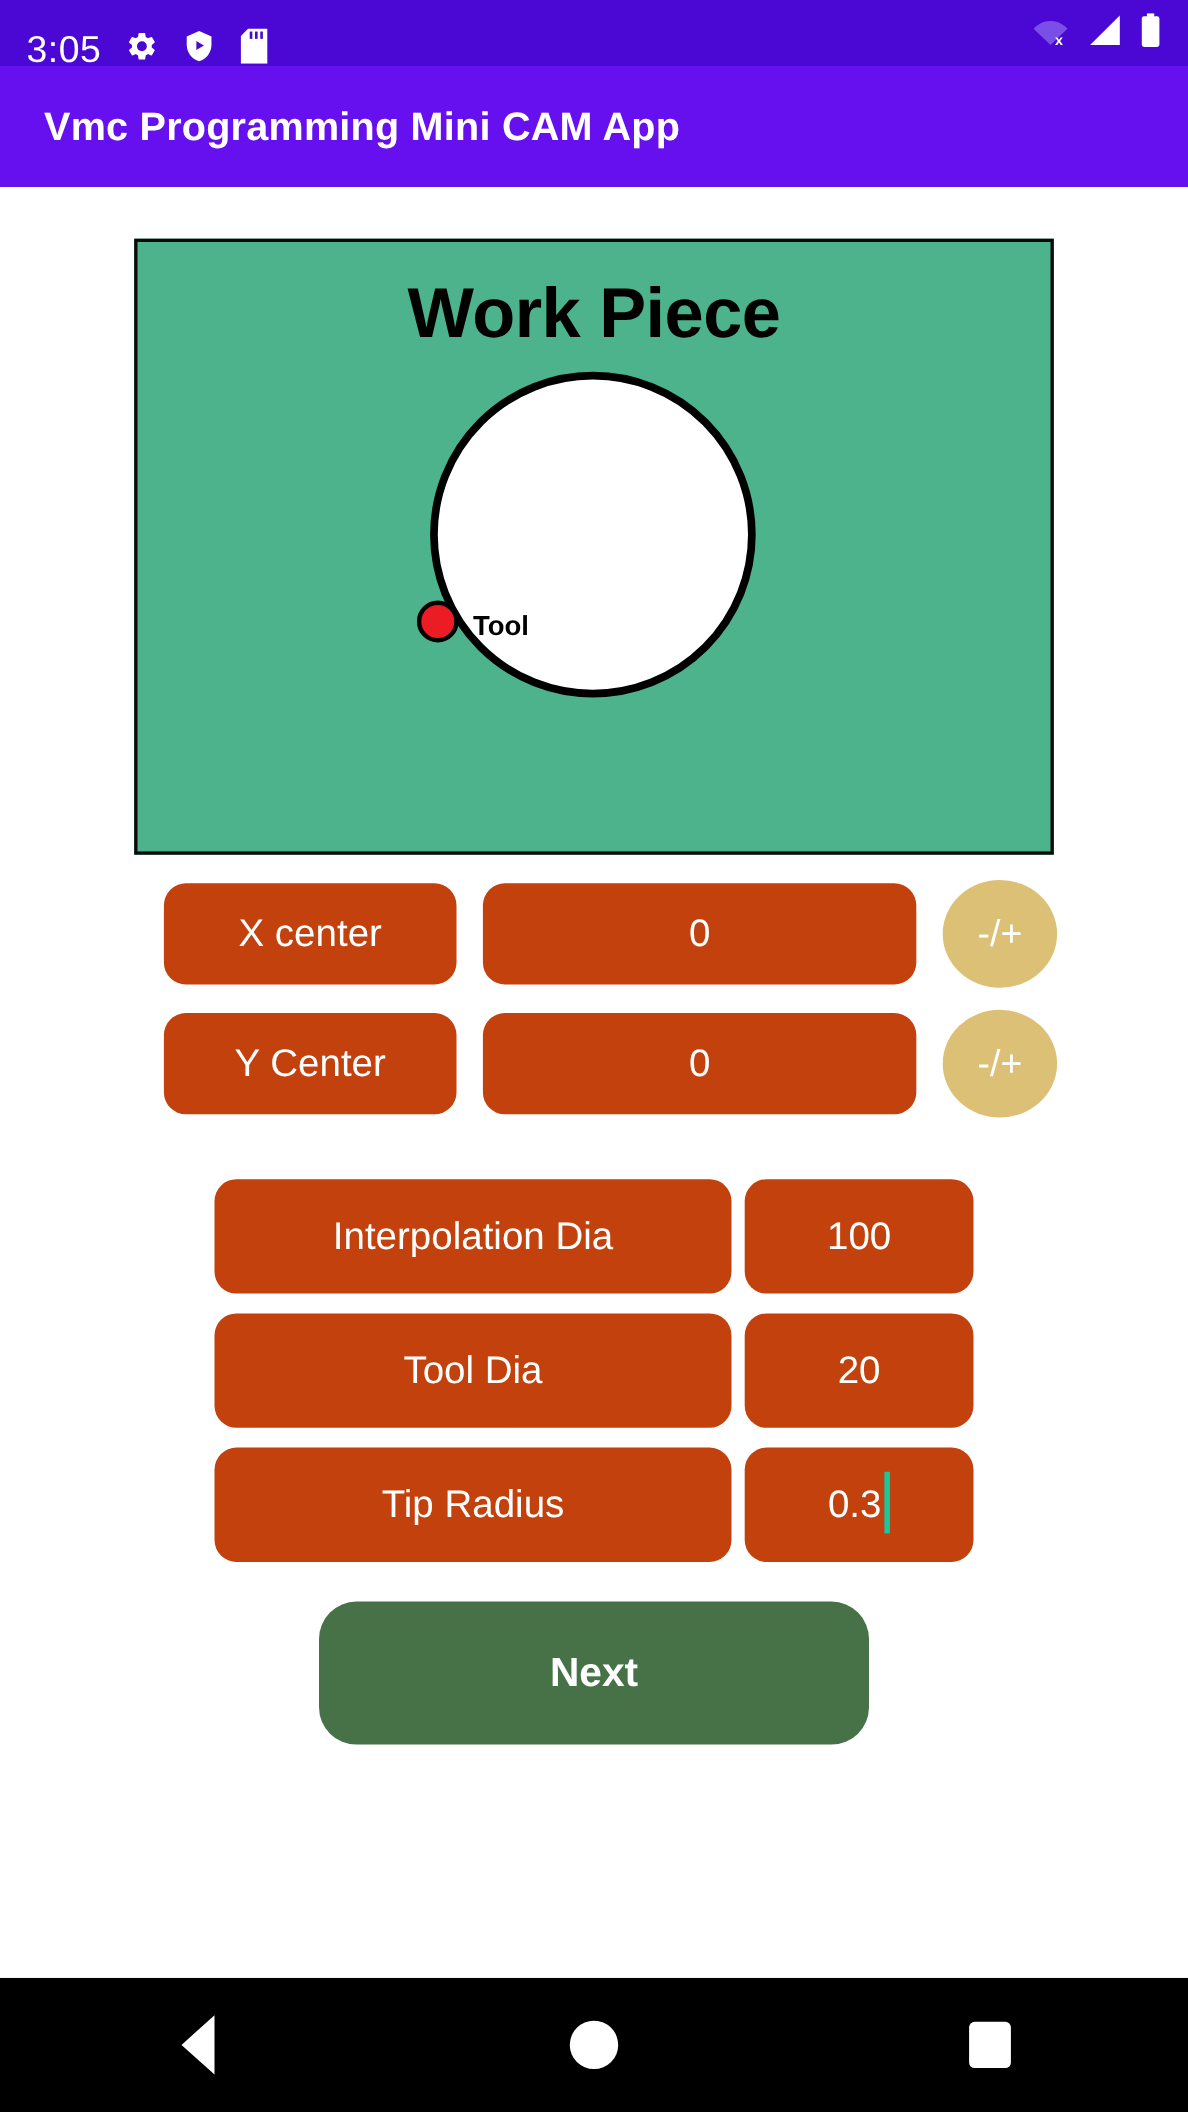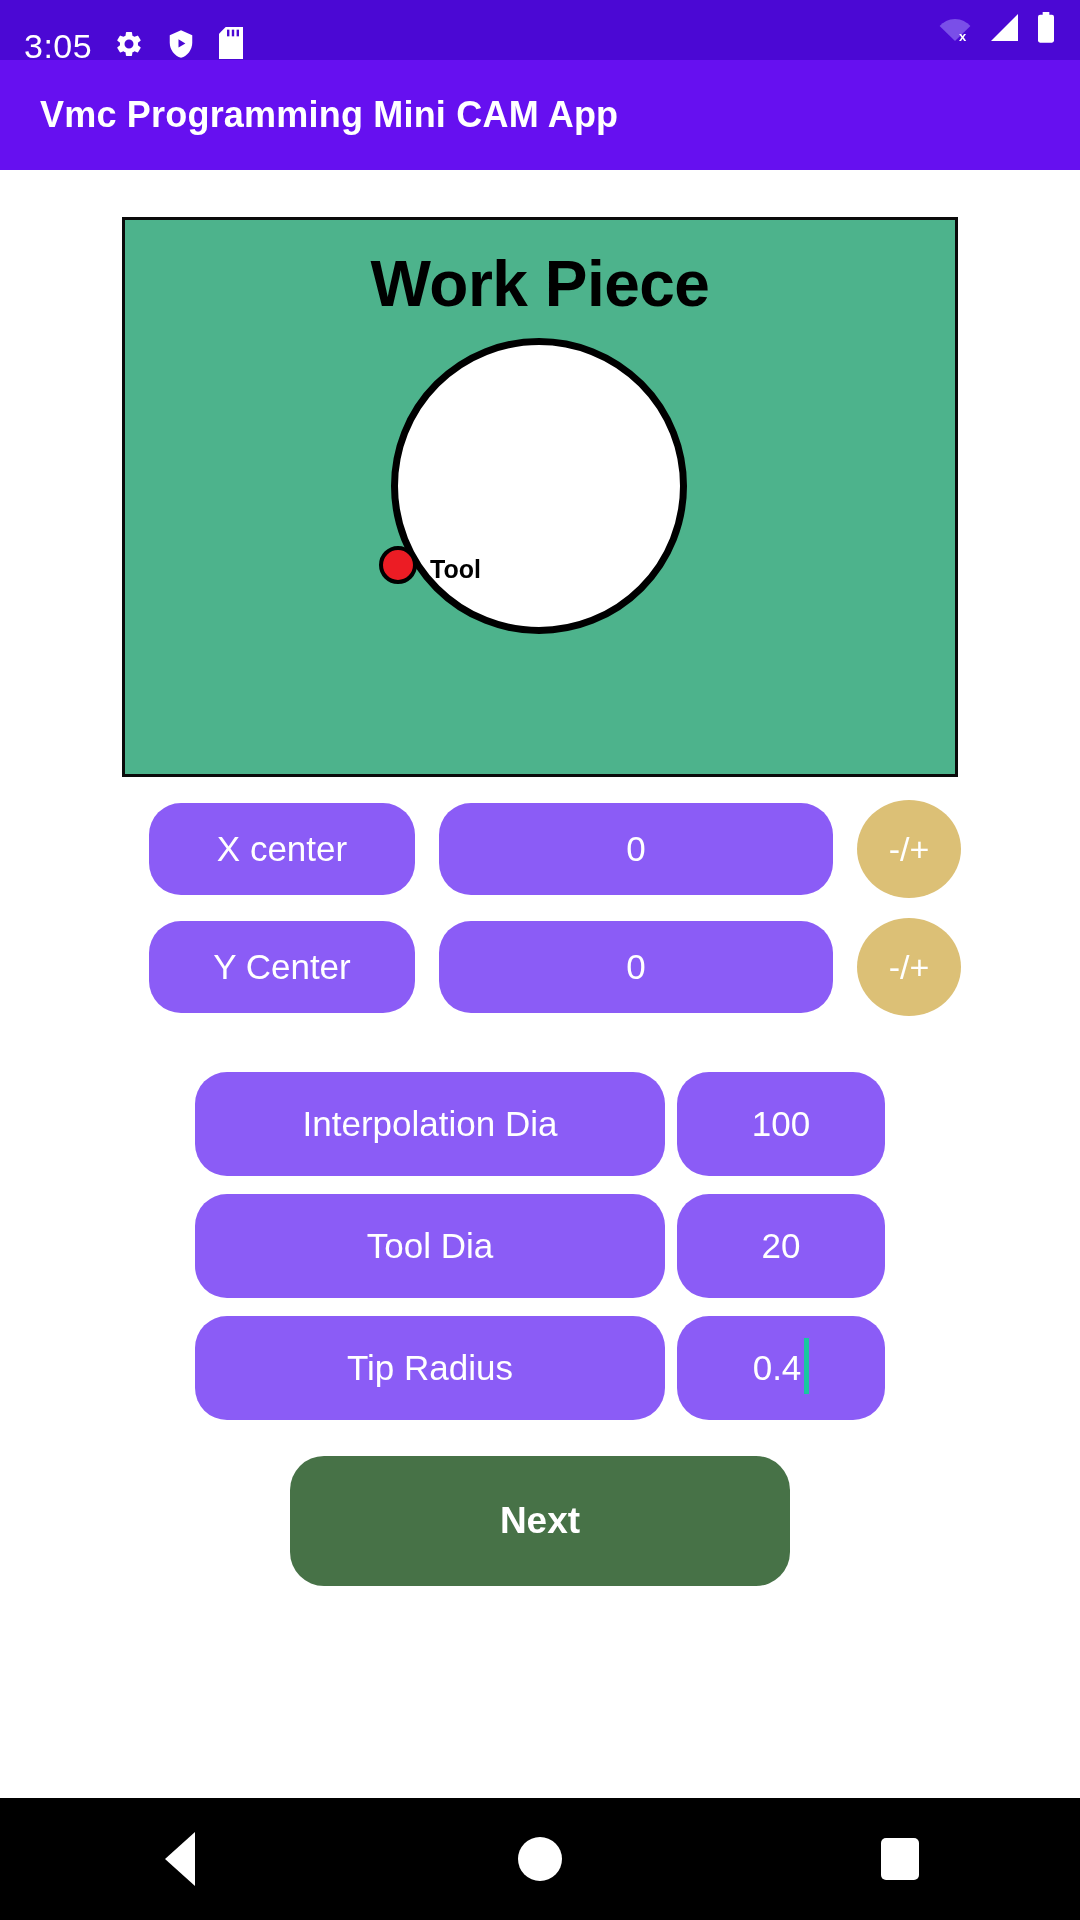--- a/index.html
+++ b/index.html
@@ -17,21 +17,21 @@
   }
 
   
   .status-bar {
     height: 60px; flex: 0 0 60px;
     background: #4B08D4;
     display: flex; align-items: center;
     padding: 0 24px;
     position: relative;
   }
-  .status-left { display: flex; align-items: flex-end; gap: 22px; margin-top: 29px; }
+  .status-left { display: flex; align-items: center; gap: 22px; margin-top: 29px; }
   .status-clock {
     color: #ffffff;
     font-size: 34px;
     letter-spacing: 0.5px;
     line-height: 1;
   }
   .status-right {
     margin-left: auto;
     display: flex; align-items: center; gap: 16px;
   }
@@ -111,23 +111,23 @@
     align-items: center;
     gap: 20px;
   }
   .row-center {
     display: flex; align-items: center;
     width: 836px;
     margin-left: 54px;
     gap: 24px;
   }
   .pill {
-    background: #8b5cf6;
-    color: #ffffff;
-    border-radius: 32px;
+    background: #c2410c;
+    color: #ffffff;
+    border-radius: 20px;
     display: flex; align-items: center; justify-content: center;
     font-size: 35px;
     border: none;
     font-family: "Liberation Sans", sans-serif;
   }
   .pill-label-center { width: 266px; height: 92px; }
   .pill-value-center { width: 394px; height: 92px; }
   .plusminus {
     width: 104px; height: 98px;
     border-radius: 50%;
@@ -292,21 +292,21 @@
       </div>
 
       <div class="row-param">
         <div class="pill pill-label-param">Tool Dia</div>
         <div class="pill pill-value-param">20</div>
       </div>
 
       <div class="row-param">
         <div class="pill pill-label-param">Tip Radius</div>
         <div class="pill pill-value-param">
-            <span>0.4</span>
+            <span>0.3</span>
             <span class="caret"></span>
           </div>
       </div>
 
     </div>
 
     <div class="next-wrap">
       <button class="next-btn">Next</button>
     </div>
 

